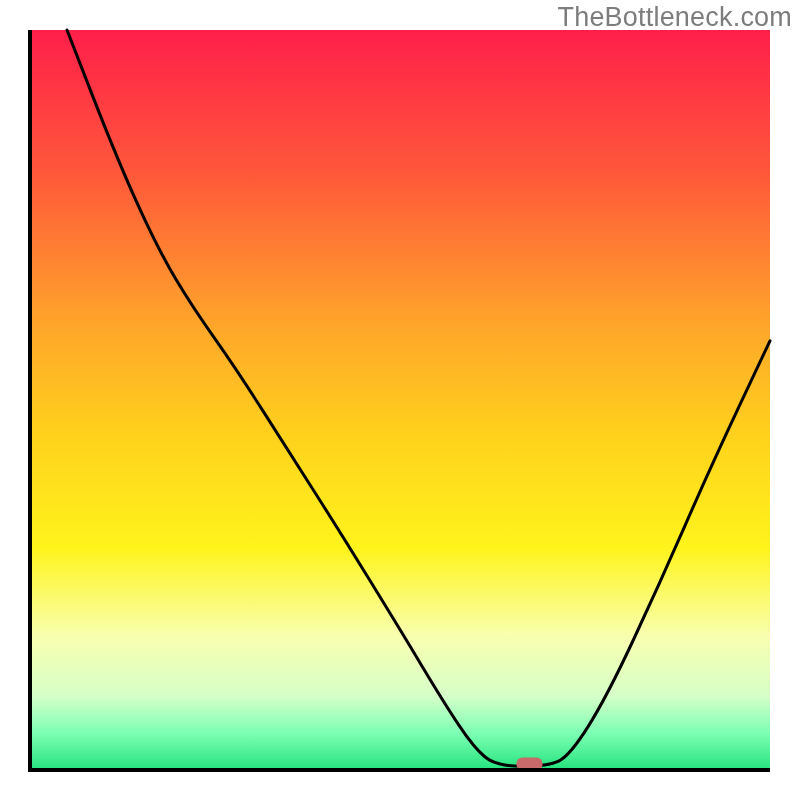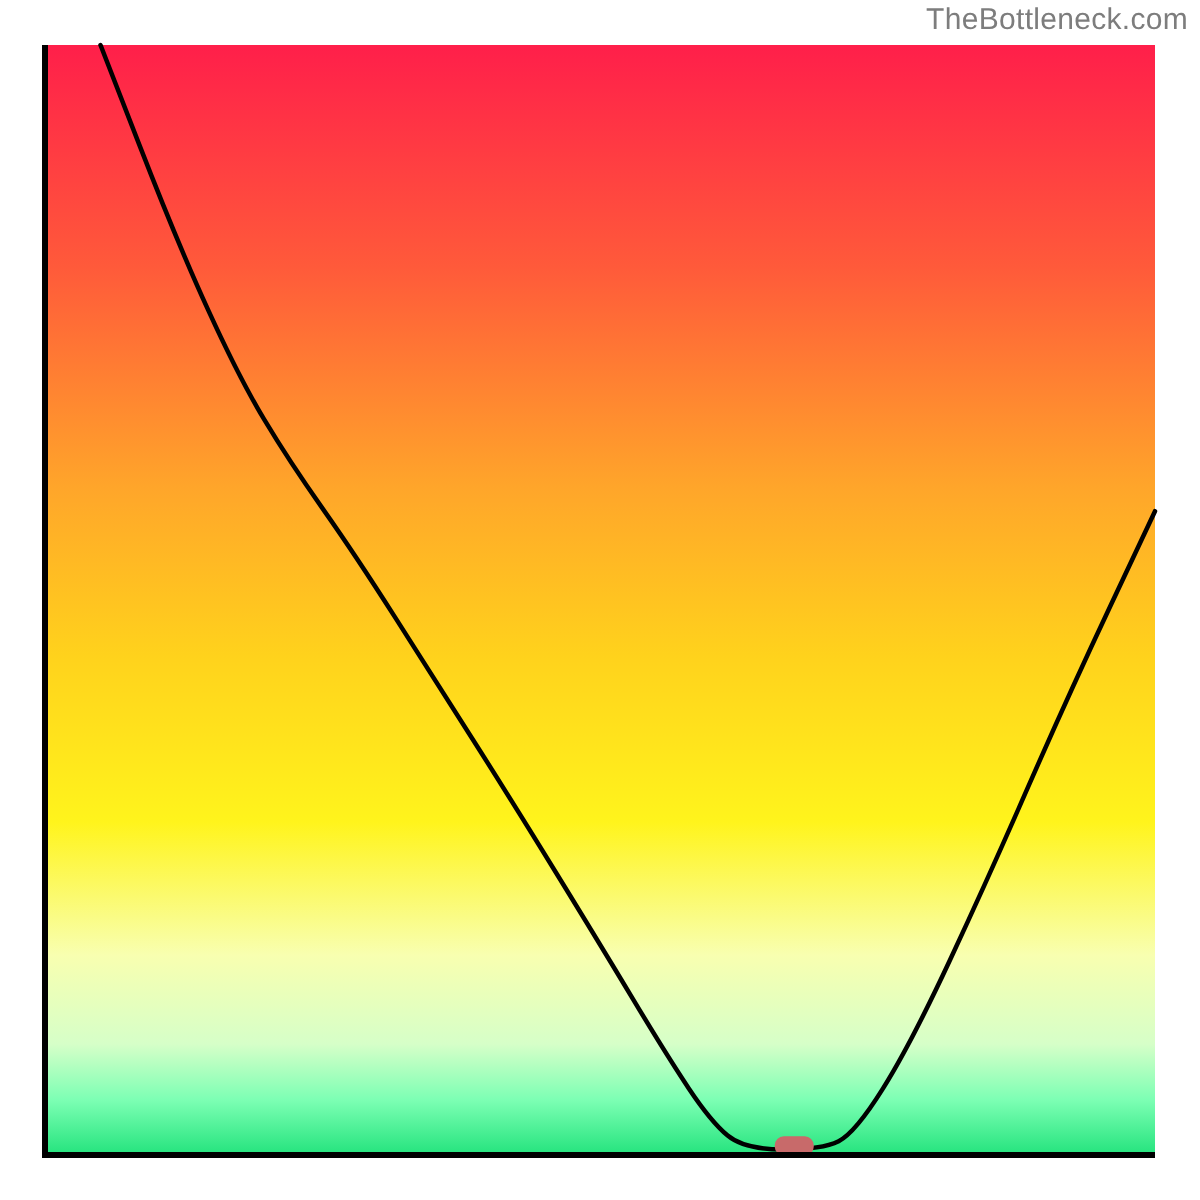--- a/index.html
+++ b/index.html
@@ -8,21 +8,21 @@
     width: 800px;
     height: 800px;
     background: #ffffff;
     font-family: Arial, Helvetica, sans-serif;
   }
   .watermark {
     position: absolute;
     top: 2px;
     right: 8px;
     color: #7d7d7d;
-    font-size: 20px;
+    font-size: 27px;
     font-weight: 500;
     letter-spacing: 0.2px;
   }
   svg {
     display: block;
   }
 </style>
 </head>
 <body>
 

